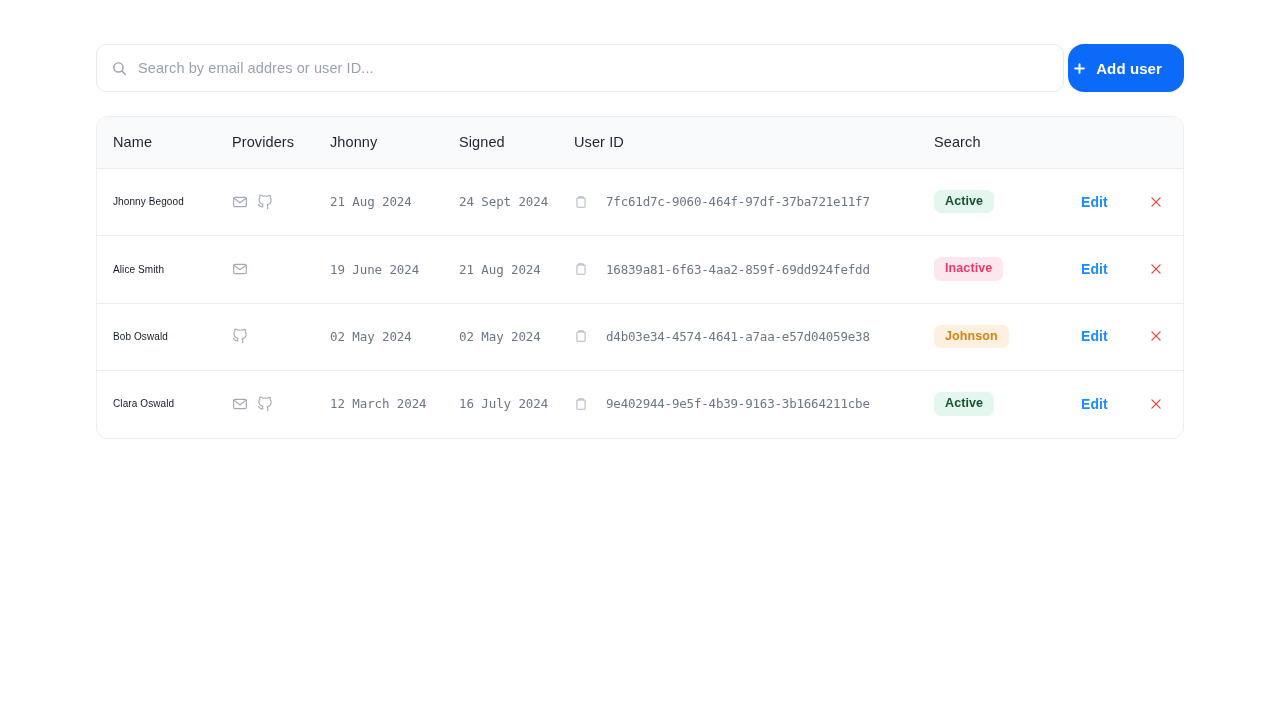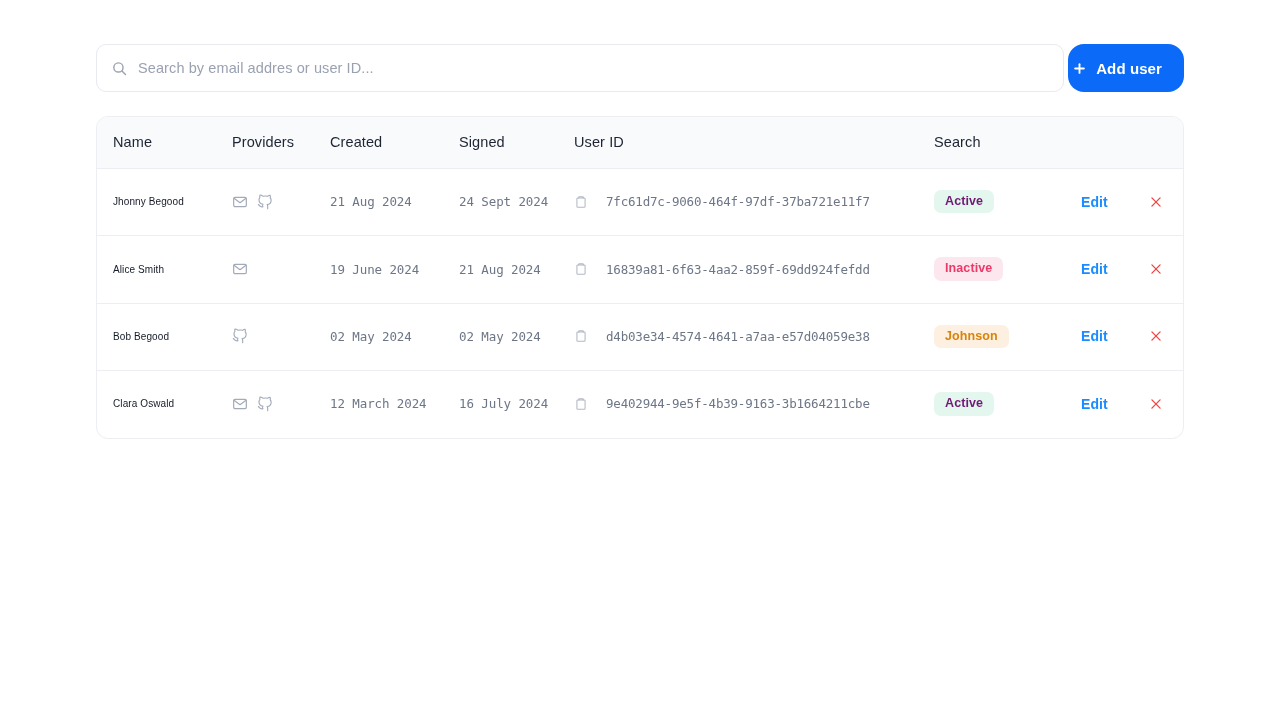--- a/index.html
+++ b/index.html
@@ -142,21 +142,21 @@
 
   .badge {
     display: inline-block;
     padding: 4px 11px 5px 11px;
     border-radius: 7px;
     font-size: 12.5px;
     font-weight: bold;
     letter-spacing: .1px;
     line-height: 1.15;
   }
-  .badge-active   { background: #e4f7ee; color: #701a75; }
+  .badge-active   { background: #e4f7ee; color: #14532d; }
   .badge-inactive { background: #fde7ef; color: #ec3a68; }
   .badge-pending  { background: #fdf0e1; color: #d8830c; }
 
   .edit-link {
     color: #1a8cff;
     font-size: 14px;
     font-weight: bold;
     text-decoration: none;
     cursor: pointer;
     letter-spacing: .1px;
@@ -198,21 +198,21 @@
       <span>Add user</span>
     </button>
   </div>
 
   <div class="table-card">
     <table>
       <thead>
         <tr>
           <th class="col-name">Name</th>
           <th class="col-providers">Providers</th>
-          <th class="col-created">Created</th>
+          <th class="col-created">Jhonny</th>
           <th class="col-signed">Signed</th>
           <th class="col-userid">User ID</th>
           <th class="col-status">Search</th>
           <th class="col-edit"></th>
           <th class="col-delete"></th>
         </tr>
       </thead>
       <tbody id="table-body">
           <tr>
             <td class="col-name cell-name">Jhonny Begood</td>
@@ -271,21 +271,21 @@
             <td class="col-status"><span class="badge badge-inactive">Inactive</span></td>
             <td class="col-edit"><a class="edit-link">Edit</a></td>
             <td class="col-delete">
               <button class="delete-btn"><span><svg width="14" height="14" viewBox="0 0 24 24" fill="none" stroke="#ef4444" stroke-width="2.2" stroke-linecap="round">
                     <line x1="5" y1="5" x2="19" y2="19"></line>
                     <line x1="19" y1="5" x2="5" y2="19"></line>
                   </svg></span></button>
             </td>
           </tr>
           <tr>
-            <td class="col-name cell-name">Bob Begood</td>
+            <td class="col-name cell-name">Bob Oswald</td>
             <td class="col-providers">
               <div class="providers">
                 <span class="provider-icon"><svg width="16" height="16" viewBox="0 0 24 24" fill="none" stroke="#a3aab9" stroke-width="1.7" stroke-linecap="round" stroke-linejoin="round">
                     <path d="M9 19c-5 1.5-5-2.5-7-3m14 6v-3.9c0-1.1-.3-1.8-.9-2.3 3-.3 6.1-1.5 6.1-6.6 0-1.5-.5-2.7-1.4-3.6.1-.4.6-1.7-.1-3.6 0 0-1.1-.4-3.7 1.4a12.8 12.8 0 0 0-6.8 0C5.6 1.1 4.5 1.5 4.5 1.5c-.7 1.9-.2 3.2-.1 3.6-.9.9-1.4 2.1-1.4 3.6 0 5.1 3.1 6.3 6.1 6.6-.4.4-.7.9-.8 1.7"></path>
                   </svg></span>
               </div>
             </td>
             <td class="col-created cell-date">02 May 2024</td>
             <td class="col-signed cell-date">02 May 2024</td>
             <td class="col-userid">

